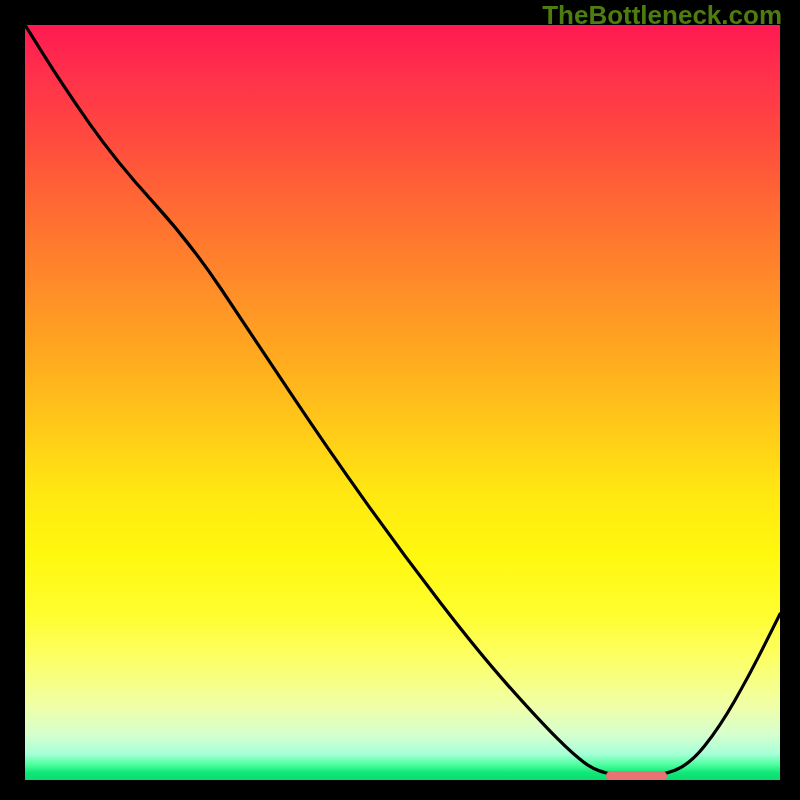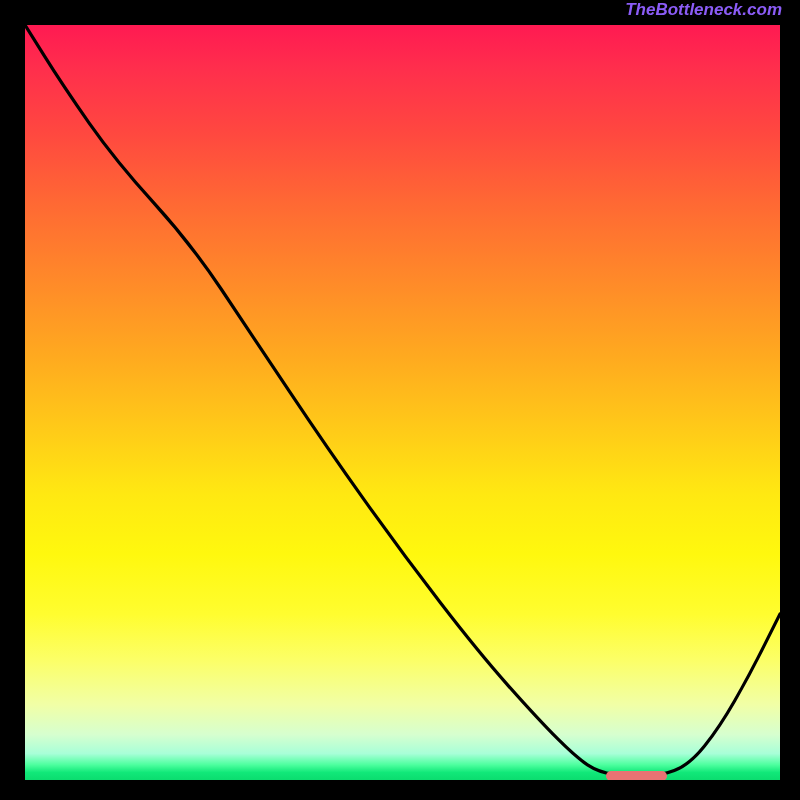--- a/index.html
+++ b/index.html
@@ -59,25 +59,24 @@
     left: 0;
     top: 0;
     width: 755px;
     height: 755px;
   }
   .watermark {
     position: absolute;
     top: 0px;
     right: 18px;
     font-family: Arial, Helvetica, sans-serif;
-    font-size: 17px;
+    font-size: 26px;
     font-weight: bold;
-    color: #8b5cf6;
+    color: #4d7c0f;
     letter-spacing: 0px;
-    font-style: italic;
   }
   .optimum-marker {
     position: absolute;
     height: 10px;
     border-radius: 5px;
     background: #e97373;
   }
 </style>
 </head>
 <body>

